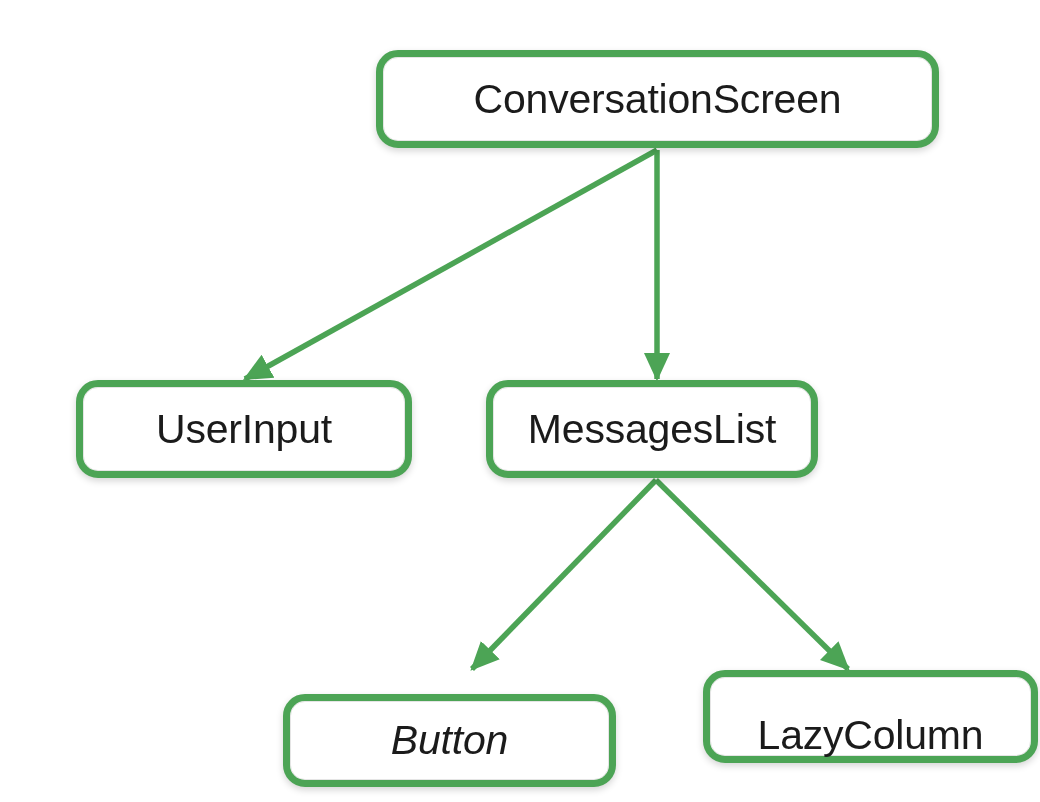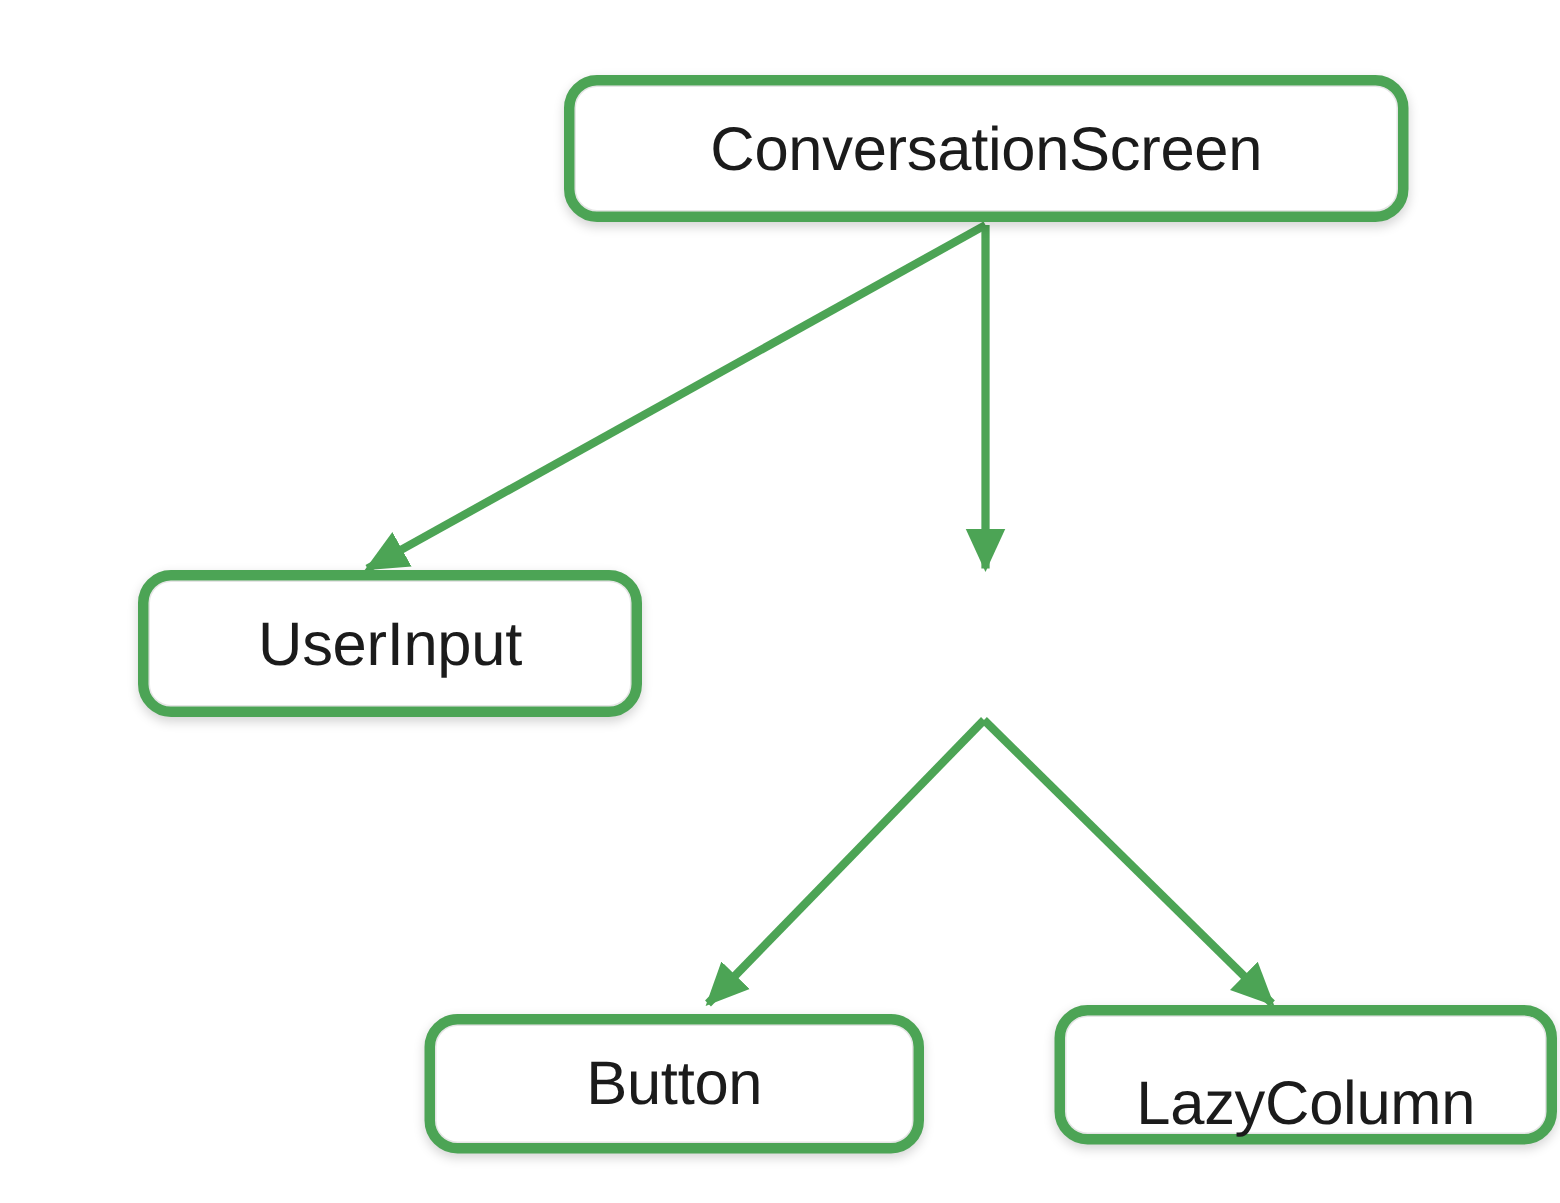--- a/index.html
+++ b/index.html
@@ -51,23 +51,23 @@
     pointer-events: none;
   }
   .node-label {
     font-size: 41px;
     line-height: 1;
     color: #1b1b1b;
     letter-spacing: -0.2px;
     white-space: nowrap;
   }
   #node-conversationscreen { left: 340px; top: 50px;  width: 563px; height: 98px; }
-  #node-userinput         { left: 56px;  top: 380px; width: 336px; height: 98px; }
+  #node-userinput         { left: 40px;  top: 380px; width: 336px; height: 98px; }
   #node-messageslist      { left: 450px; top: 380px; width: 332px; height: 98px; }
-  #node-button            { left: 247px; top: 676px; width: 333px; height: 93px; }
+  #node-button            { left: 247px; top: 694px; width: 333px; height: 93px; font-style: italic; }
   #node-lazycolumn        { left: 667px; top: 670px; width: 335px; height: 93px; align-items: flex-end; }
 </style>
 </head>
 <body>
 
 <div id="diagram-canvas">
 
   <svg id="edge-layer" viewBox="0 0 1040 802">
     <defs>
       <marker id="arrowhead" viewBox="0 0 10 10" refX="9.2" refY="5" markerWidth="5.2" markerHeight="5.2" orient="auto-start-reverse">
@@ -85,20 +85,23 @@
   </svg>
 
   <div class="node" id="node-conversationscreen">
     <span class="node-label">ConversationScreen</span>
   </div>
 
   <div class="node" id="node-userinput">
     <span class="node-label">UserInput</span>
   </div>
 
+  <div class="node" id="node-messageslist">
+    <span class="node-label">MessagesList</span>
+  </div>
 
   <div class="node" id="node-button">
     <span class="node-label">Button</span>
   </div>
 
   <div class="node" id="node-lazycolumn">
     <span class="node-label">LazyColumn</span>
   </div>
 
 </div>

